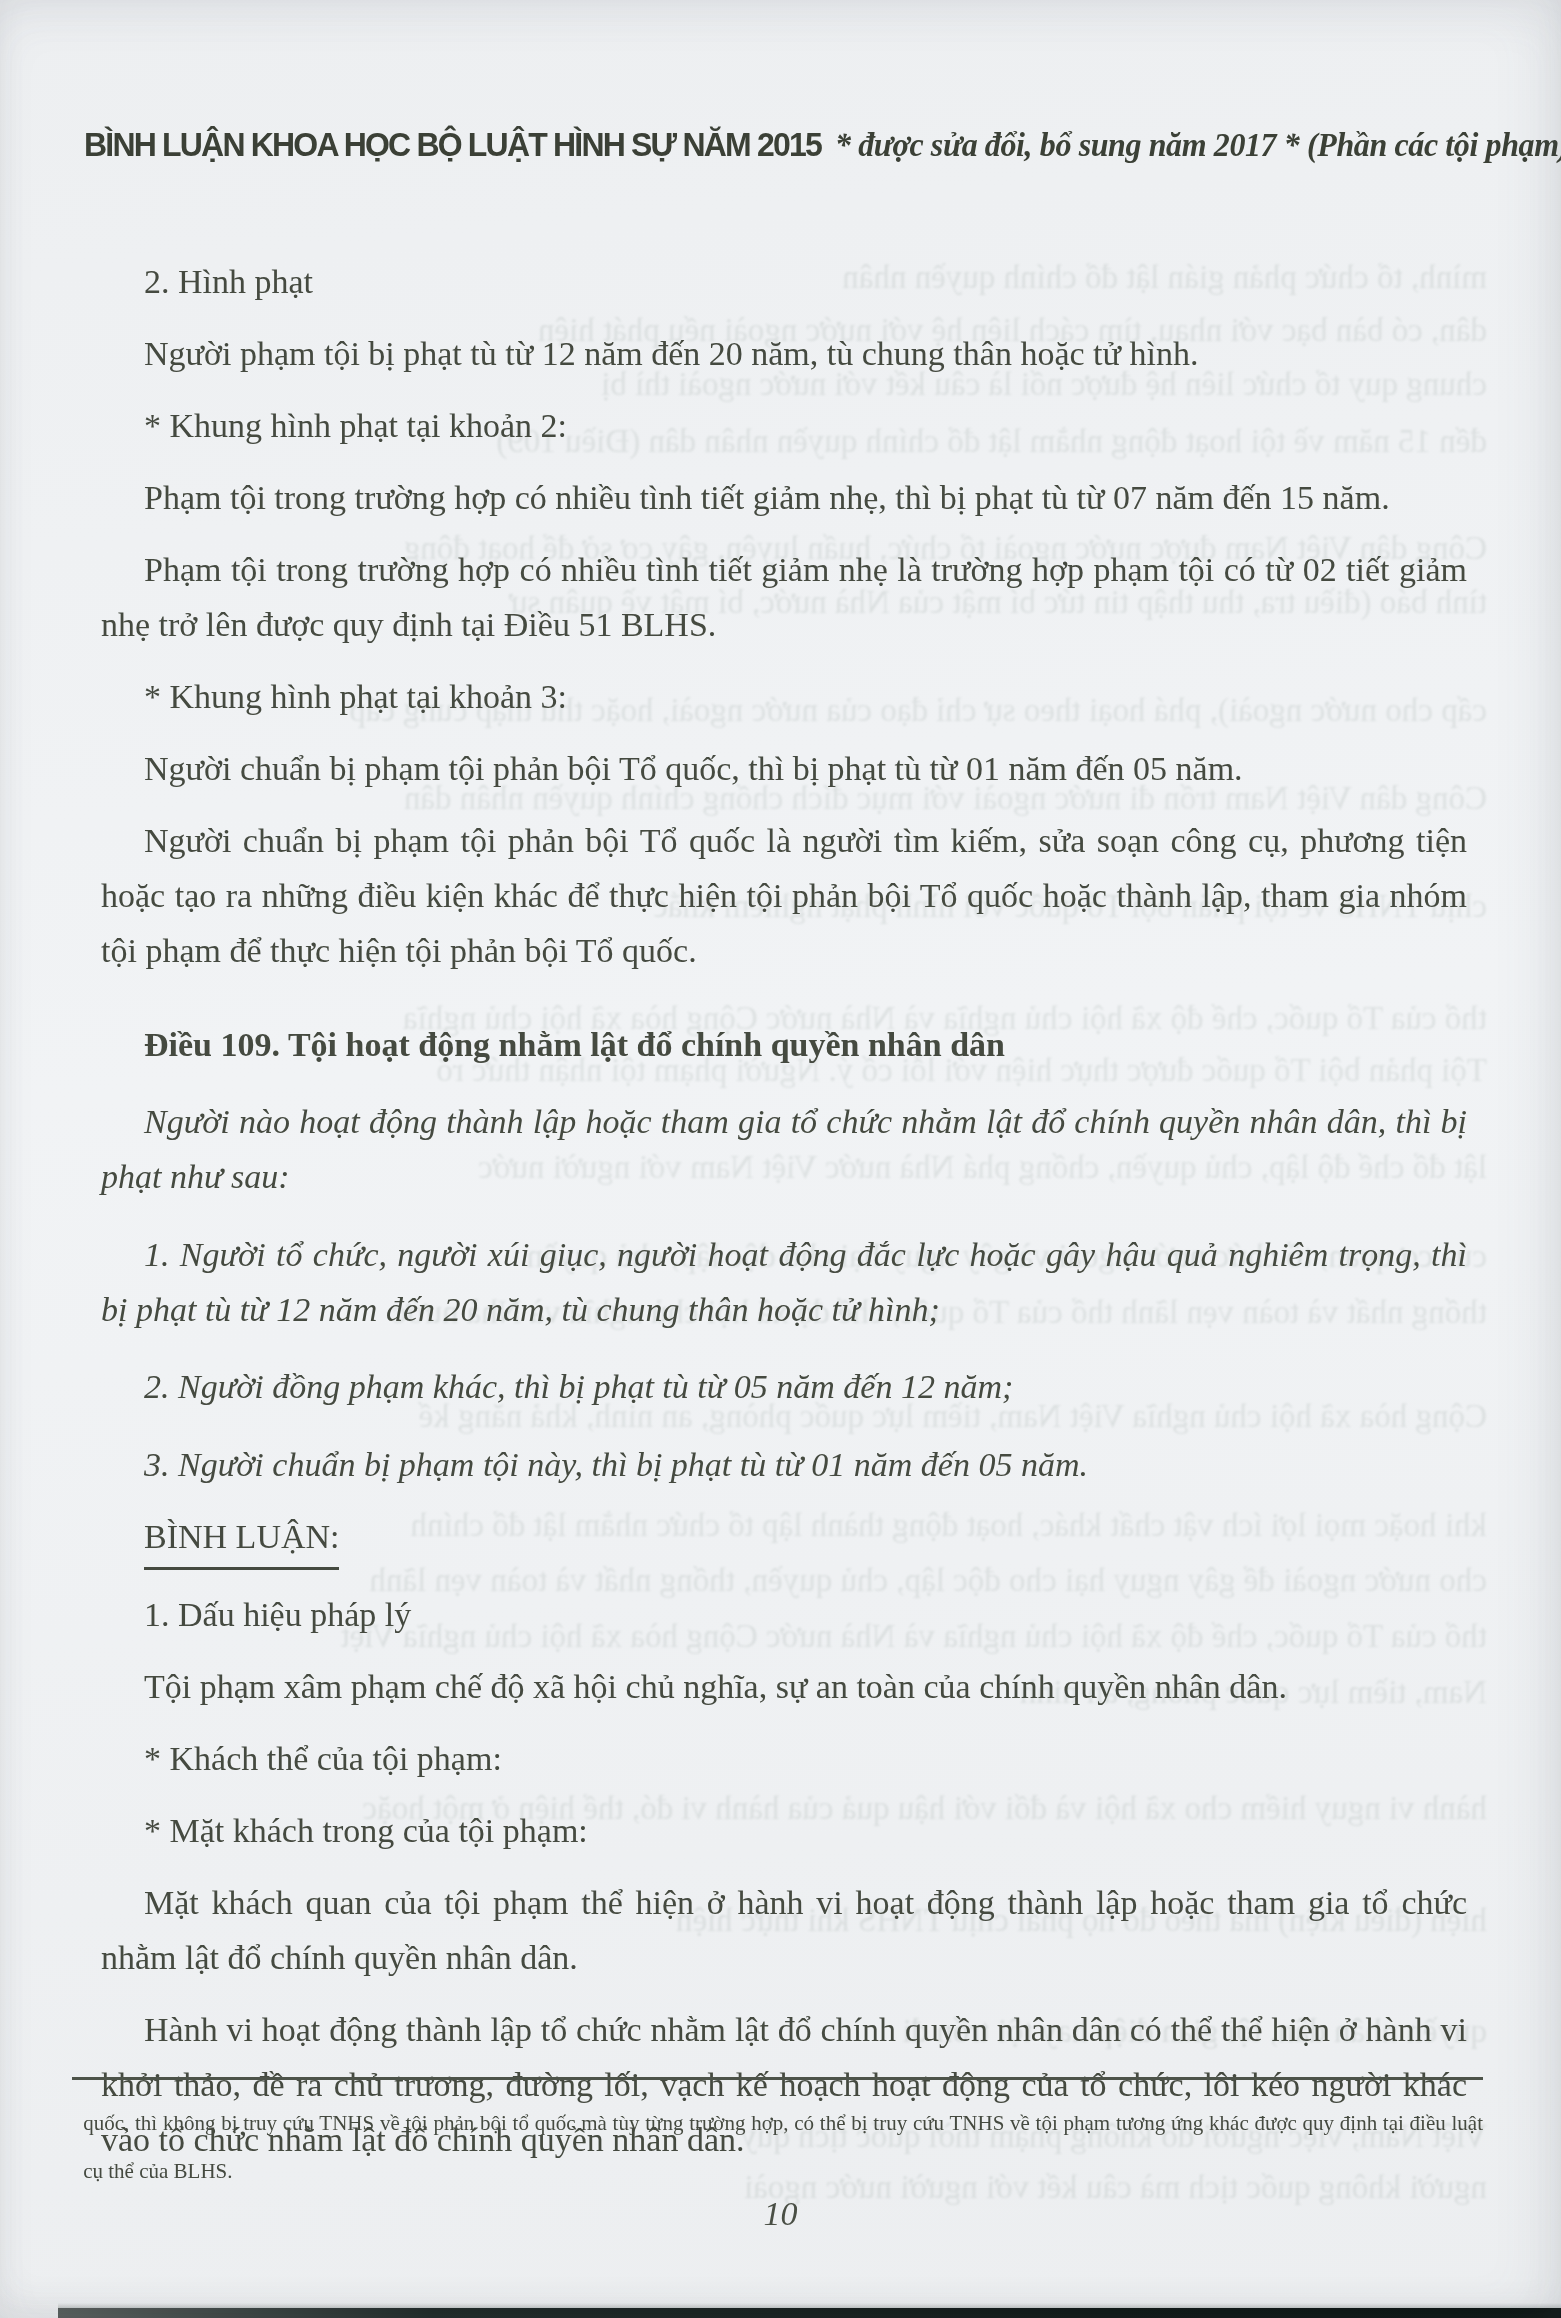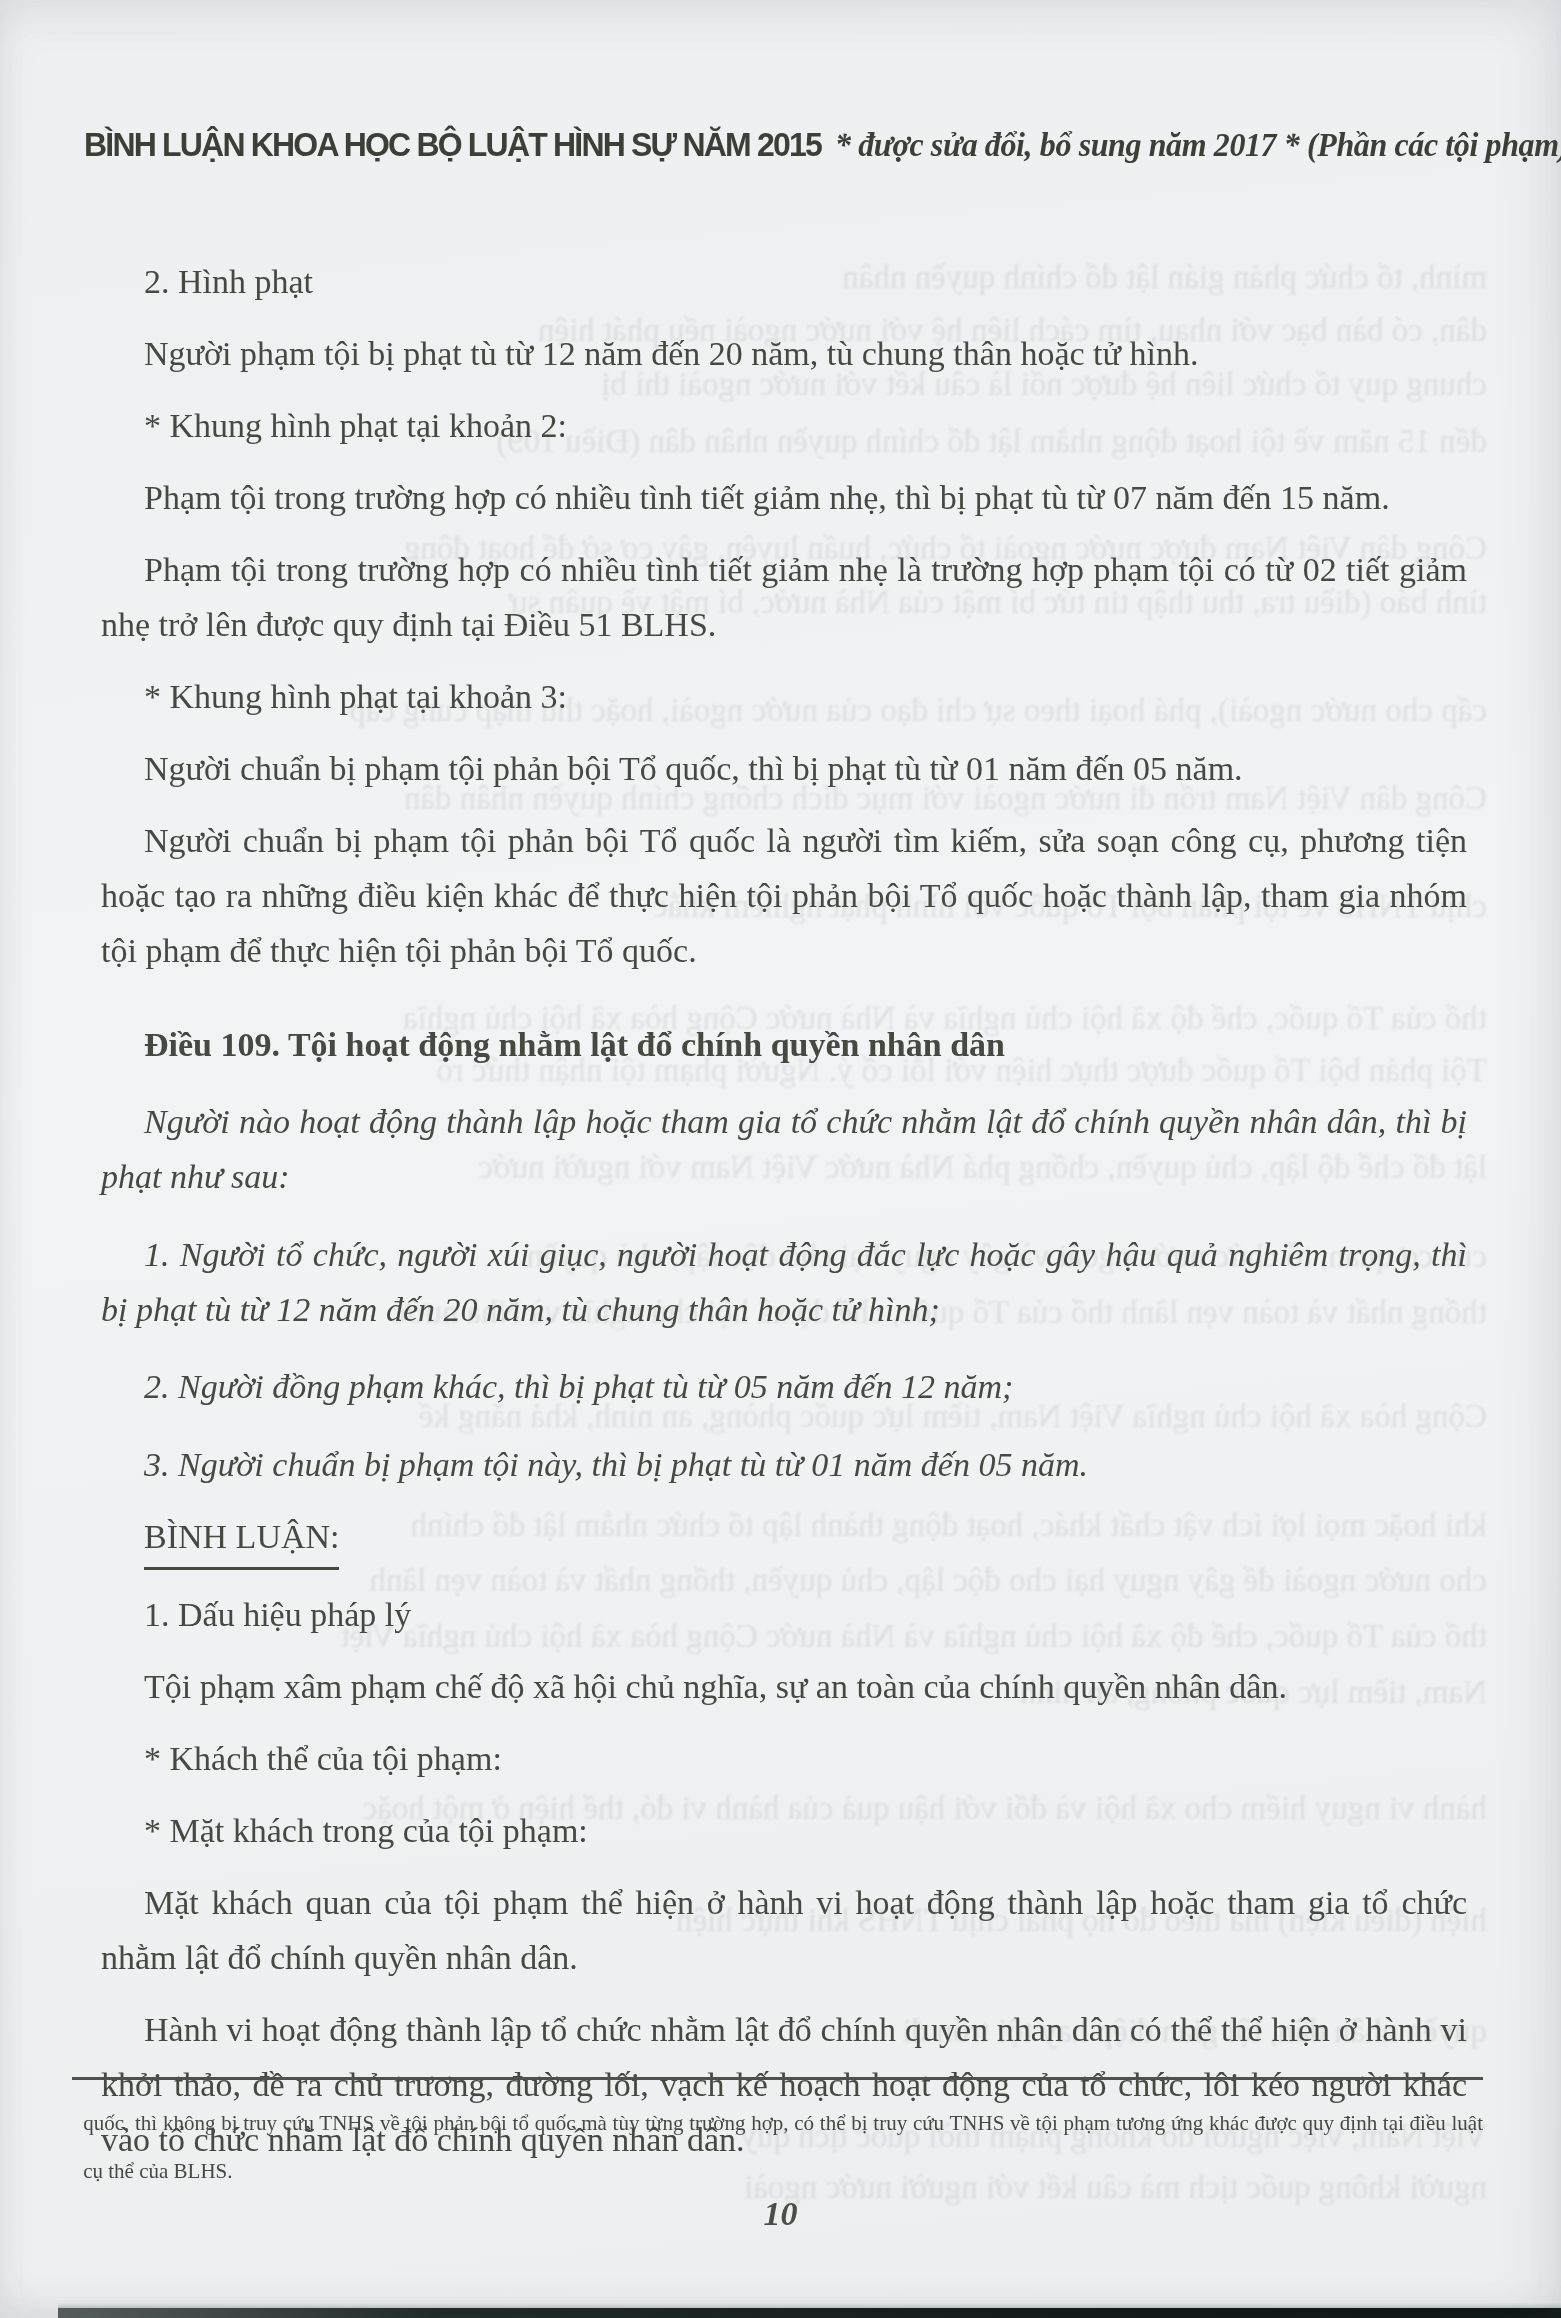--- a/index.html
+++ b/index.html
@@ -43,21 +43,21 @@
     display:inline-block;text-indent:0;font-weight:normal;
     border-bottom:3.7px solid #454a40;padding-bottom:3px;
   }
   
   .footnote{position:absolute;left:72px;top:2077px;width:1411px;color:#454a40;}
   .footnote-divider{height:3px;width:100%;background:#4d5349;}
   .footnote-text{margin:19.4px 0 0 11.2px;font-size:21px;line-height:48px;text-align:justify;}
   
   .page-number{
     position:absolute;left:0;top:2195px;width:100%;text-align:center;
-    font-size:34px;font-weight:bold;font-style:italic;color:#4a4f45;
+    font-size:34px;font-weight:normal;font-style:italic;color:#4a4f45;
   }
   
   .edge-bar{
     position:absolute;left:58px;right:0;bottom:0;height:11.2px;
     background:linear-gradient(90deg,#59605e 0%,#202b29 25%,#101917 70%,#0c1513 100%);
   }
   .edge-bar::before{
     content:"";position:absolute;left:0;right:0;top:-5.2px;height:5.2px;
     background:linear-gradient(180deg,rgba(120,130,128,0),rgba(120,130,128,.35));
   }

